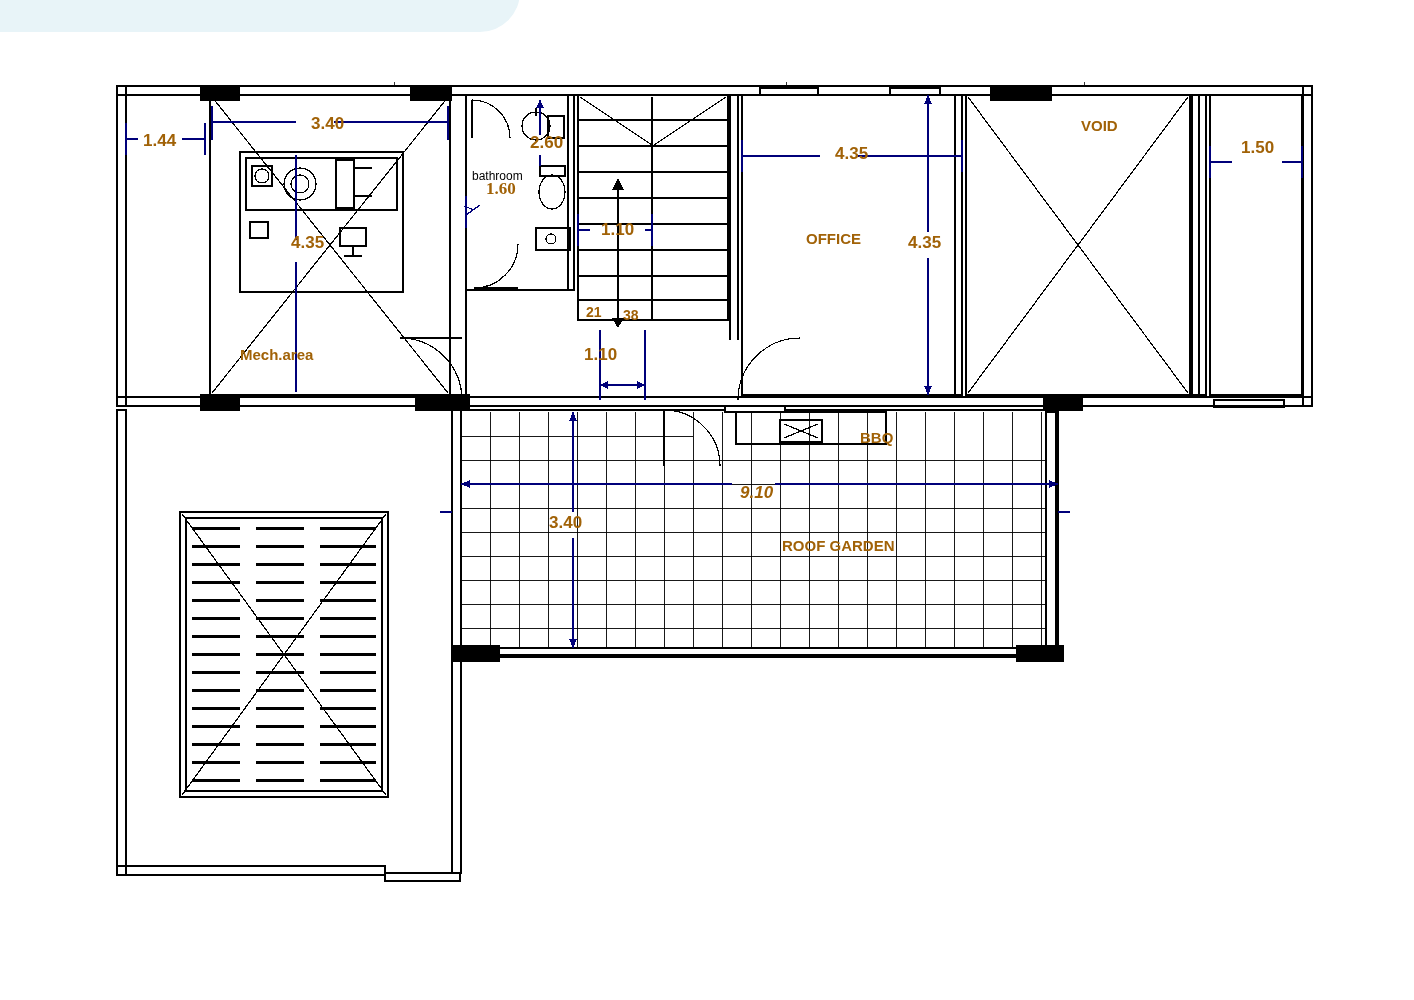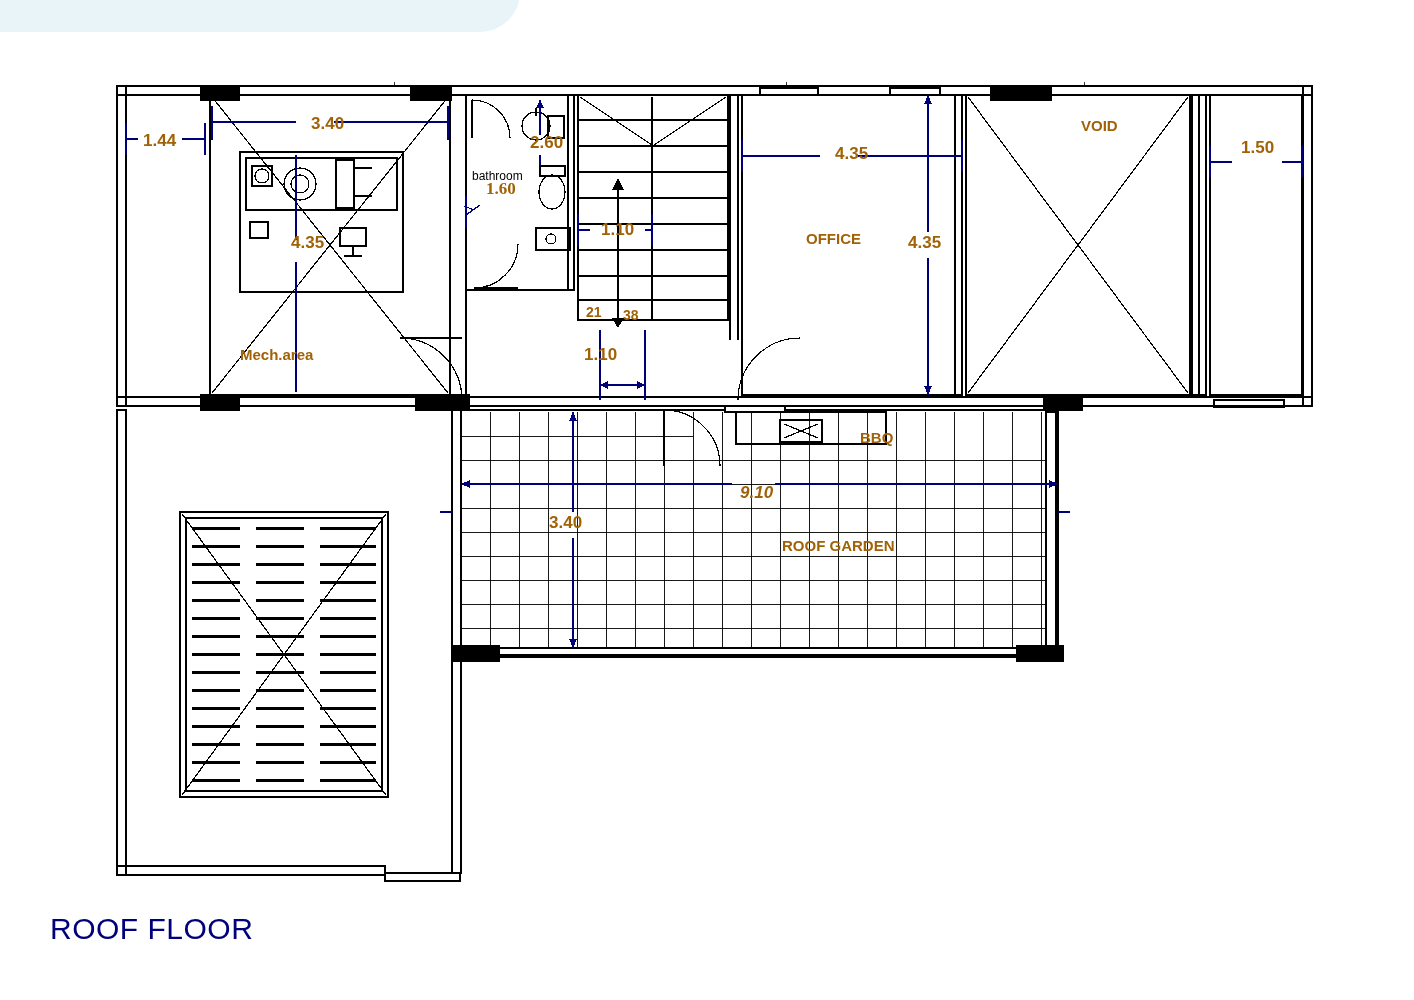--- a/index.html
+++ b/index.html
@@ -403,15 +403,14 @@
   <div class="lbl dim" style="left:584px; top:345px;">1.10</div>
   <div class="lbl dim" style="left:835px; top:144px;">4.35</div>
   <div class="lbl dim" style="left:908px; top:233px;">4.35</div>
   <div class="lbl dim" style="left:1241px; top:138px;">1.50</div>
   <div class="lbl dim" style="left:740px; top:483px;font-style:italic;">9.10</div>
   <div class="lbl dim" style="left:549px; top:513px;">3.40</div>
 
   <div class="lbl tiny" style="left:586px; top:304px;">21</div>
   <div class="lbl tiny" style="left:623px; top:307px;">38</div>
 
-  <div class="title">ROOF FLOOR</div>
 
 </div>
 
 </body></html>

